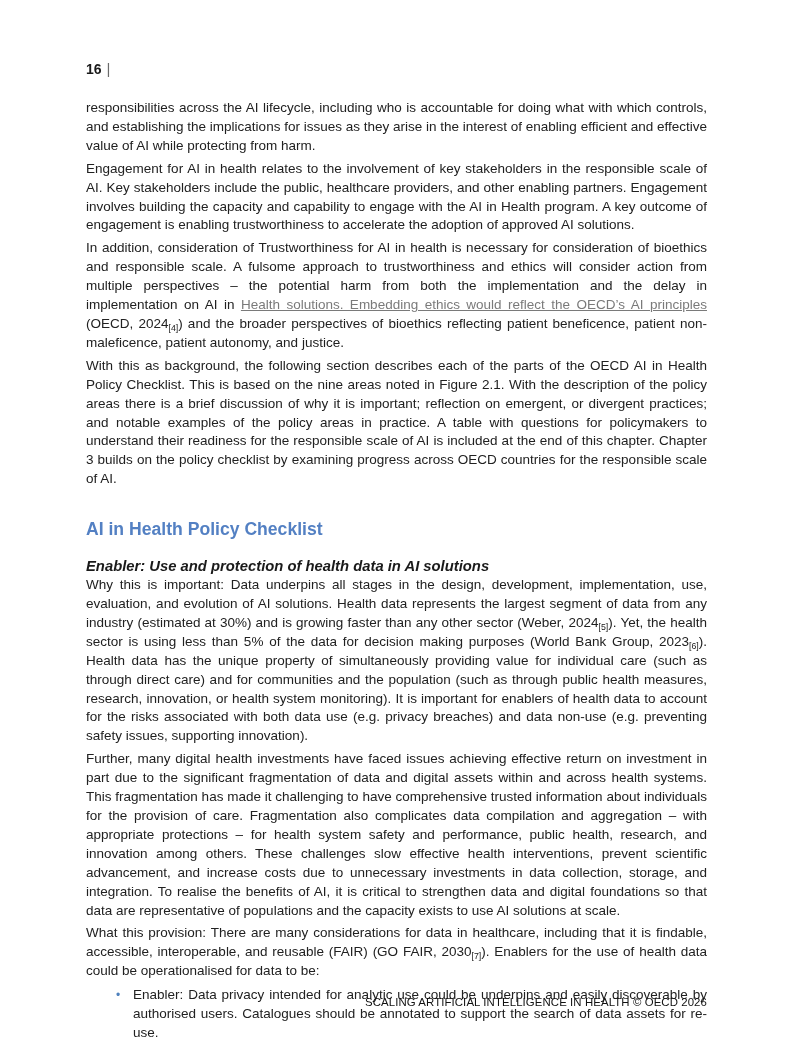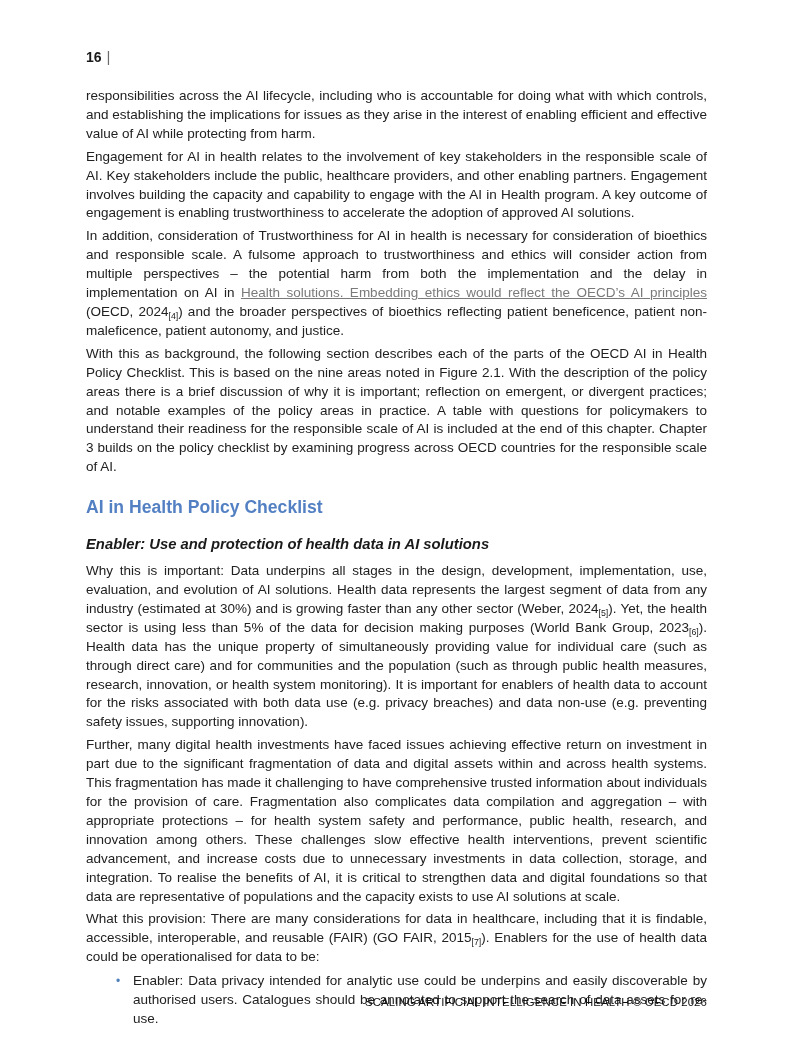--- a/index.html
+++ b/index.html
@@ -7,21 +7,21 @@
     position:relative;
     width:793px; height:1057px;
     margin:0 auto;
     background:#ffffff;
     font-family:"Liberation Sans", sans-serif;
     color:var(--body_text, #212121);
     overflow:hidden;
   }
   .content {
     position:absolute;
-    left:86px; top:48px;
+    left:86px; top:60px;
     width:621px;
   }
   .pagenum {
     font-size:14px;
     font-weight:bold;
     margin:0 0 22px 0;
     color:#1a1a1a;
   }
   .pagenum .bar {
     font-weight:normal;
@@ -35,28 +35,28 @@
     text-align:justify;
     margin:0 0 4px 0;
   }
   .b { font-weight:normal; }
   .sub { font-size:8.8px; vertical-align:-3px; line-height:0; }
   .muted { color:var(--muted_text, #7a7a7a);text-decoration:underline; }
   h1.section {
     color:var(--heading_blue, #5380c3);
     font-size:17.6px;
     font-weight:bold;
-    margin:20px 0 19px 0;
+    margin:30px 0 19px 0;
     line-height:20px;
   }
   h2.subsection {
     font-size:14.8px;
     font-weight:bold;
     font-style:italic;
-    margin:0 0 9px 0;
+    margin:0 0 1px 0;
     line-height:17px;
     color:#1a1a1a;
   }
   ul.bullets {
     list-style:none;
     margin:5px 0 0 0;
     padding:0;
   }
   ul.bullets li {
     display:flex;
@@ -100,21 +100,21 @@
     <p class="body"><span class="b">Engagement</span><span> for AI in health relates to the involvement of key stakeholders in the responsible scale of AI. Key stakeholders include the public, healthcare providers, and other enabling partners. Engagement involves building the capacity and capability to engage with the AI in Health program. A key outcome of engagement is enabling trustworthiness to accelerate the adoption of approved AI solutions.</span></p>
     <p class="body"><span>In addition, consideration of </span><span class="b">Trustworthiness</span><span> for AI in health is necessary for consideration of bioethics and responsible scale. A fulsome approach to trustworthiness and ethics will consider action from multiple perspectives – the potential harm from both the implementation and the delay in implementation on AI in </span><span class="muted">Health solutions. Embedding ethics would reflect the OECD’s AI principles </span><span>(OECD, 2024</span><span class="sub">[4]</span><span>) and the broader perspectives of bioethics reflecting patient beneficence, patient non-maleficence, patient autonomy, and justice.</span></p>
     <p class="body"><span>With this as background, the following section describes each of the parts of the OECD AI in Health Policy Checklist. This is based on the nine areas noted in Figure 2.1. With the description of the policy areas there is a brief discussion of why it is important; reflection on emergent, or divergent practices; and notable examples of the policy areas in practice. A table with questions for policymakers to understand their readiness for the responsible scale of AI is included at the end of this chapter. Chapter 3 builds on the policy checklist by examining progress across OECD countries for the responsible scale of AI.</span></p>
 
     <h1 class="section">AI in Health Policy Checklist</h1>
 
     <h2 class="subsection">Enabler: Use and protection of health data in AI solutions</h2>
 
     <p class="body"><span class="b">Why this is important</span><span>: Data underpins all stages in the design, development, implementation, use, evaluation, and evolution of AI solutions. Health data represents the largest segment of data from any industry (estimated at 30%) and is growing faster than any other sector (Weber, 2024</span><span class="sub">[5]</span><span>). Yet, the health sector is using less than 5% of the data for decision making purposes (World Bank Group, 2023</span><span class="sub">[6]</span><span>). Health data has the unique property of simultaneously providing value for individual care (such as through direct care) and for communities and the population (such as through public health measures, research, innovation, or health system monitoring). It is important for enablers of health data to account for the risks associated with both data use (e.g. privacy breaches) and data non-use (e.g. preventing safety issues, supporting innovation).</span></p>
     <p class="body"><span>Further, many digital health investments have faced issues achieving effective return on investment in part due to the significant fragmentation of data and digital assets within and across health systems. This fragmentation has made it challenging to have comprehensive trusted information about individuals for the provision of care. Fragmentation also complicates data compilation and aggregation – with appropriate protections – for health system safety and performance, public health, research, and innovation among others. These challenges slow effective health interventions, prevent scientific advancement, and increase costs due to unnecessary investments in data collection, storage, and integration. To realise the benefits of AI, it is critical to strengthen data and digital foundations so that data are representative of populations and the capacity exists to use AI solutions at scale.</span></p>
-    <p class="body"><span class="b">What this provision:</span><span> There are many considerations for data in healthcare, including that it is findable, accessible, interoperable, and reusable (FAIR) (GO FAIR, 2015</span><span class="sub">[7]</span><span>). Enablers for the use of health data could be operationalised for data to be:</span></p>
+    <p class="body"><span class="b">What this provision:</span><span> There are many considerations for data in healthcare, including that it is findable, accessible, interoperable, and reusable (FAIR) (GO FAIR, 2030</span><span class="sub">[7]</span><span>). Enablers for the use of health data could be operationalised for data to be:</span></p>
 
     <ul class="bullets">
       <li>
         <span class="bullet">•</span>
         <span class="li-text"><span class="b">Enabler:</span><span> Data privacy intended for analytic use could be </span><span class="b">underpins</span><span> and easily discoverable by authorised users. Catalogues should be annotated to support the search of data assets for re-use.</span></span>
       </li>
     </ul>
 
   </div>
 

